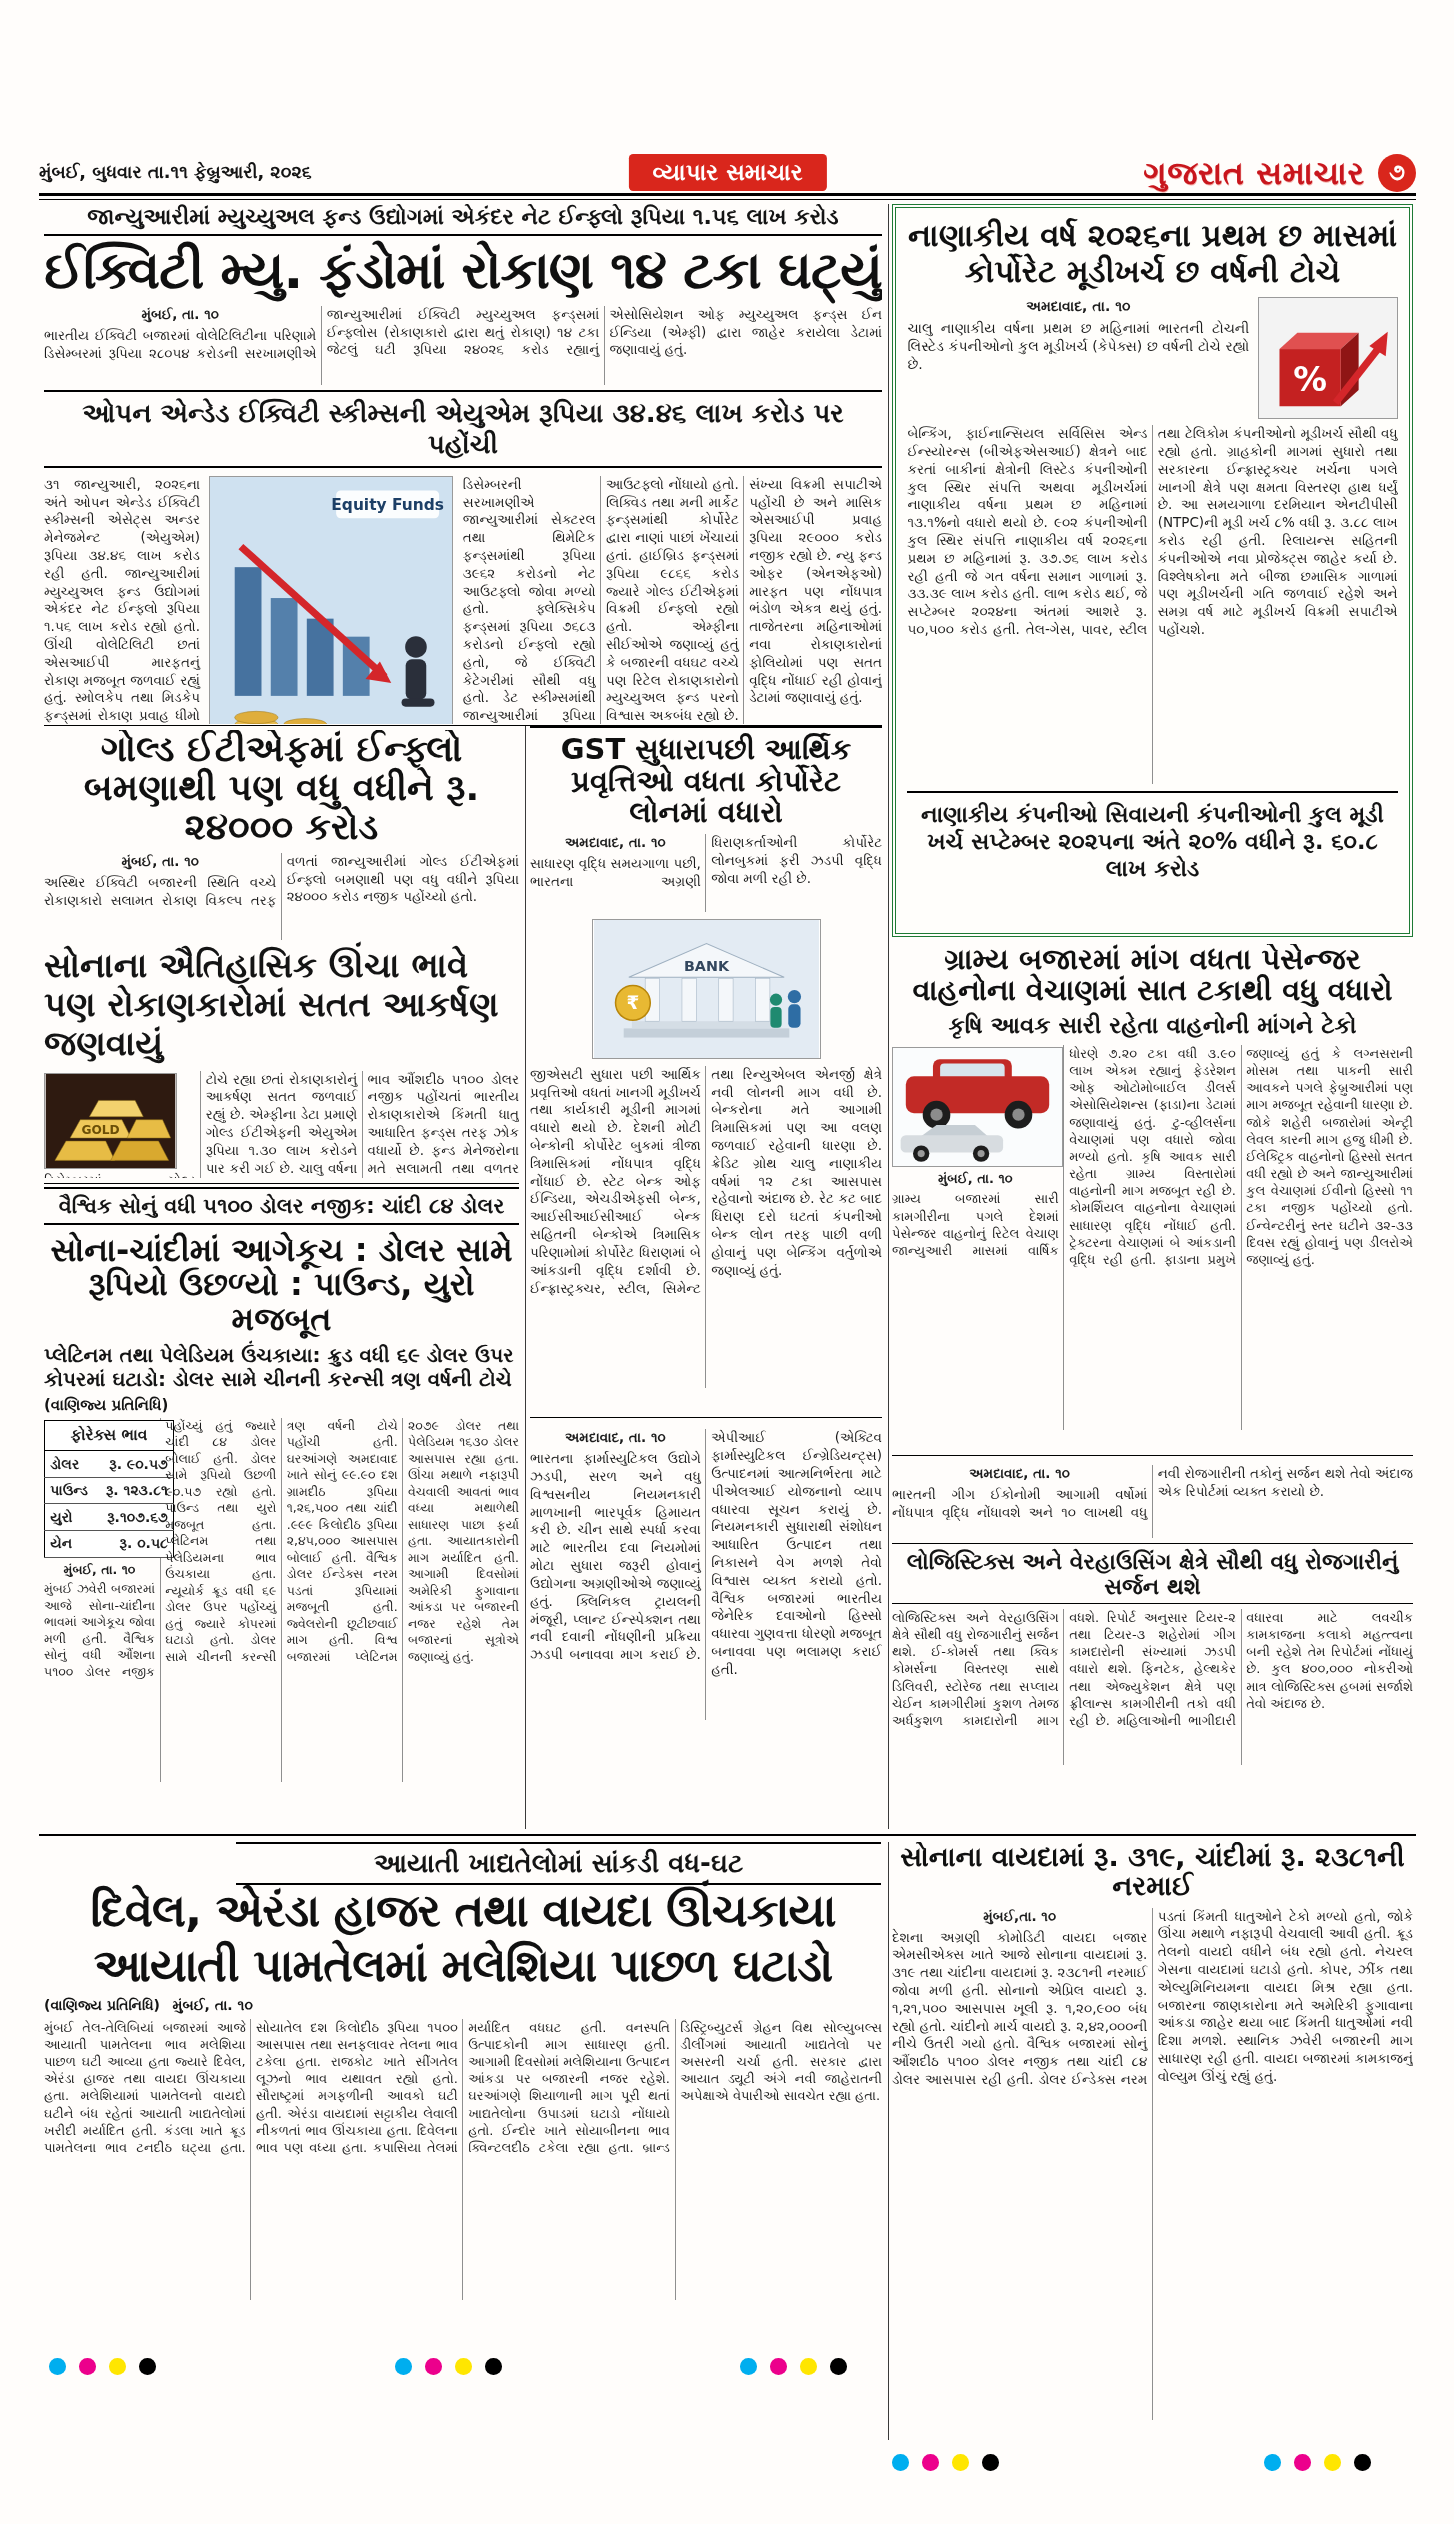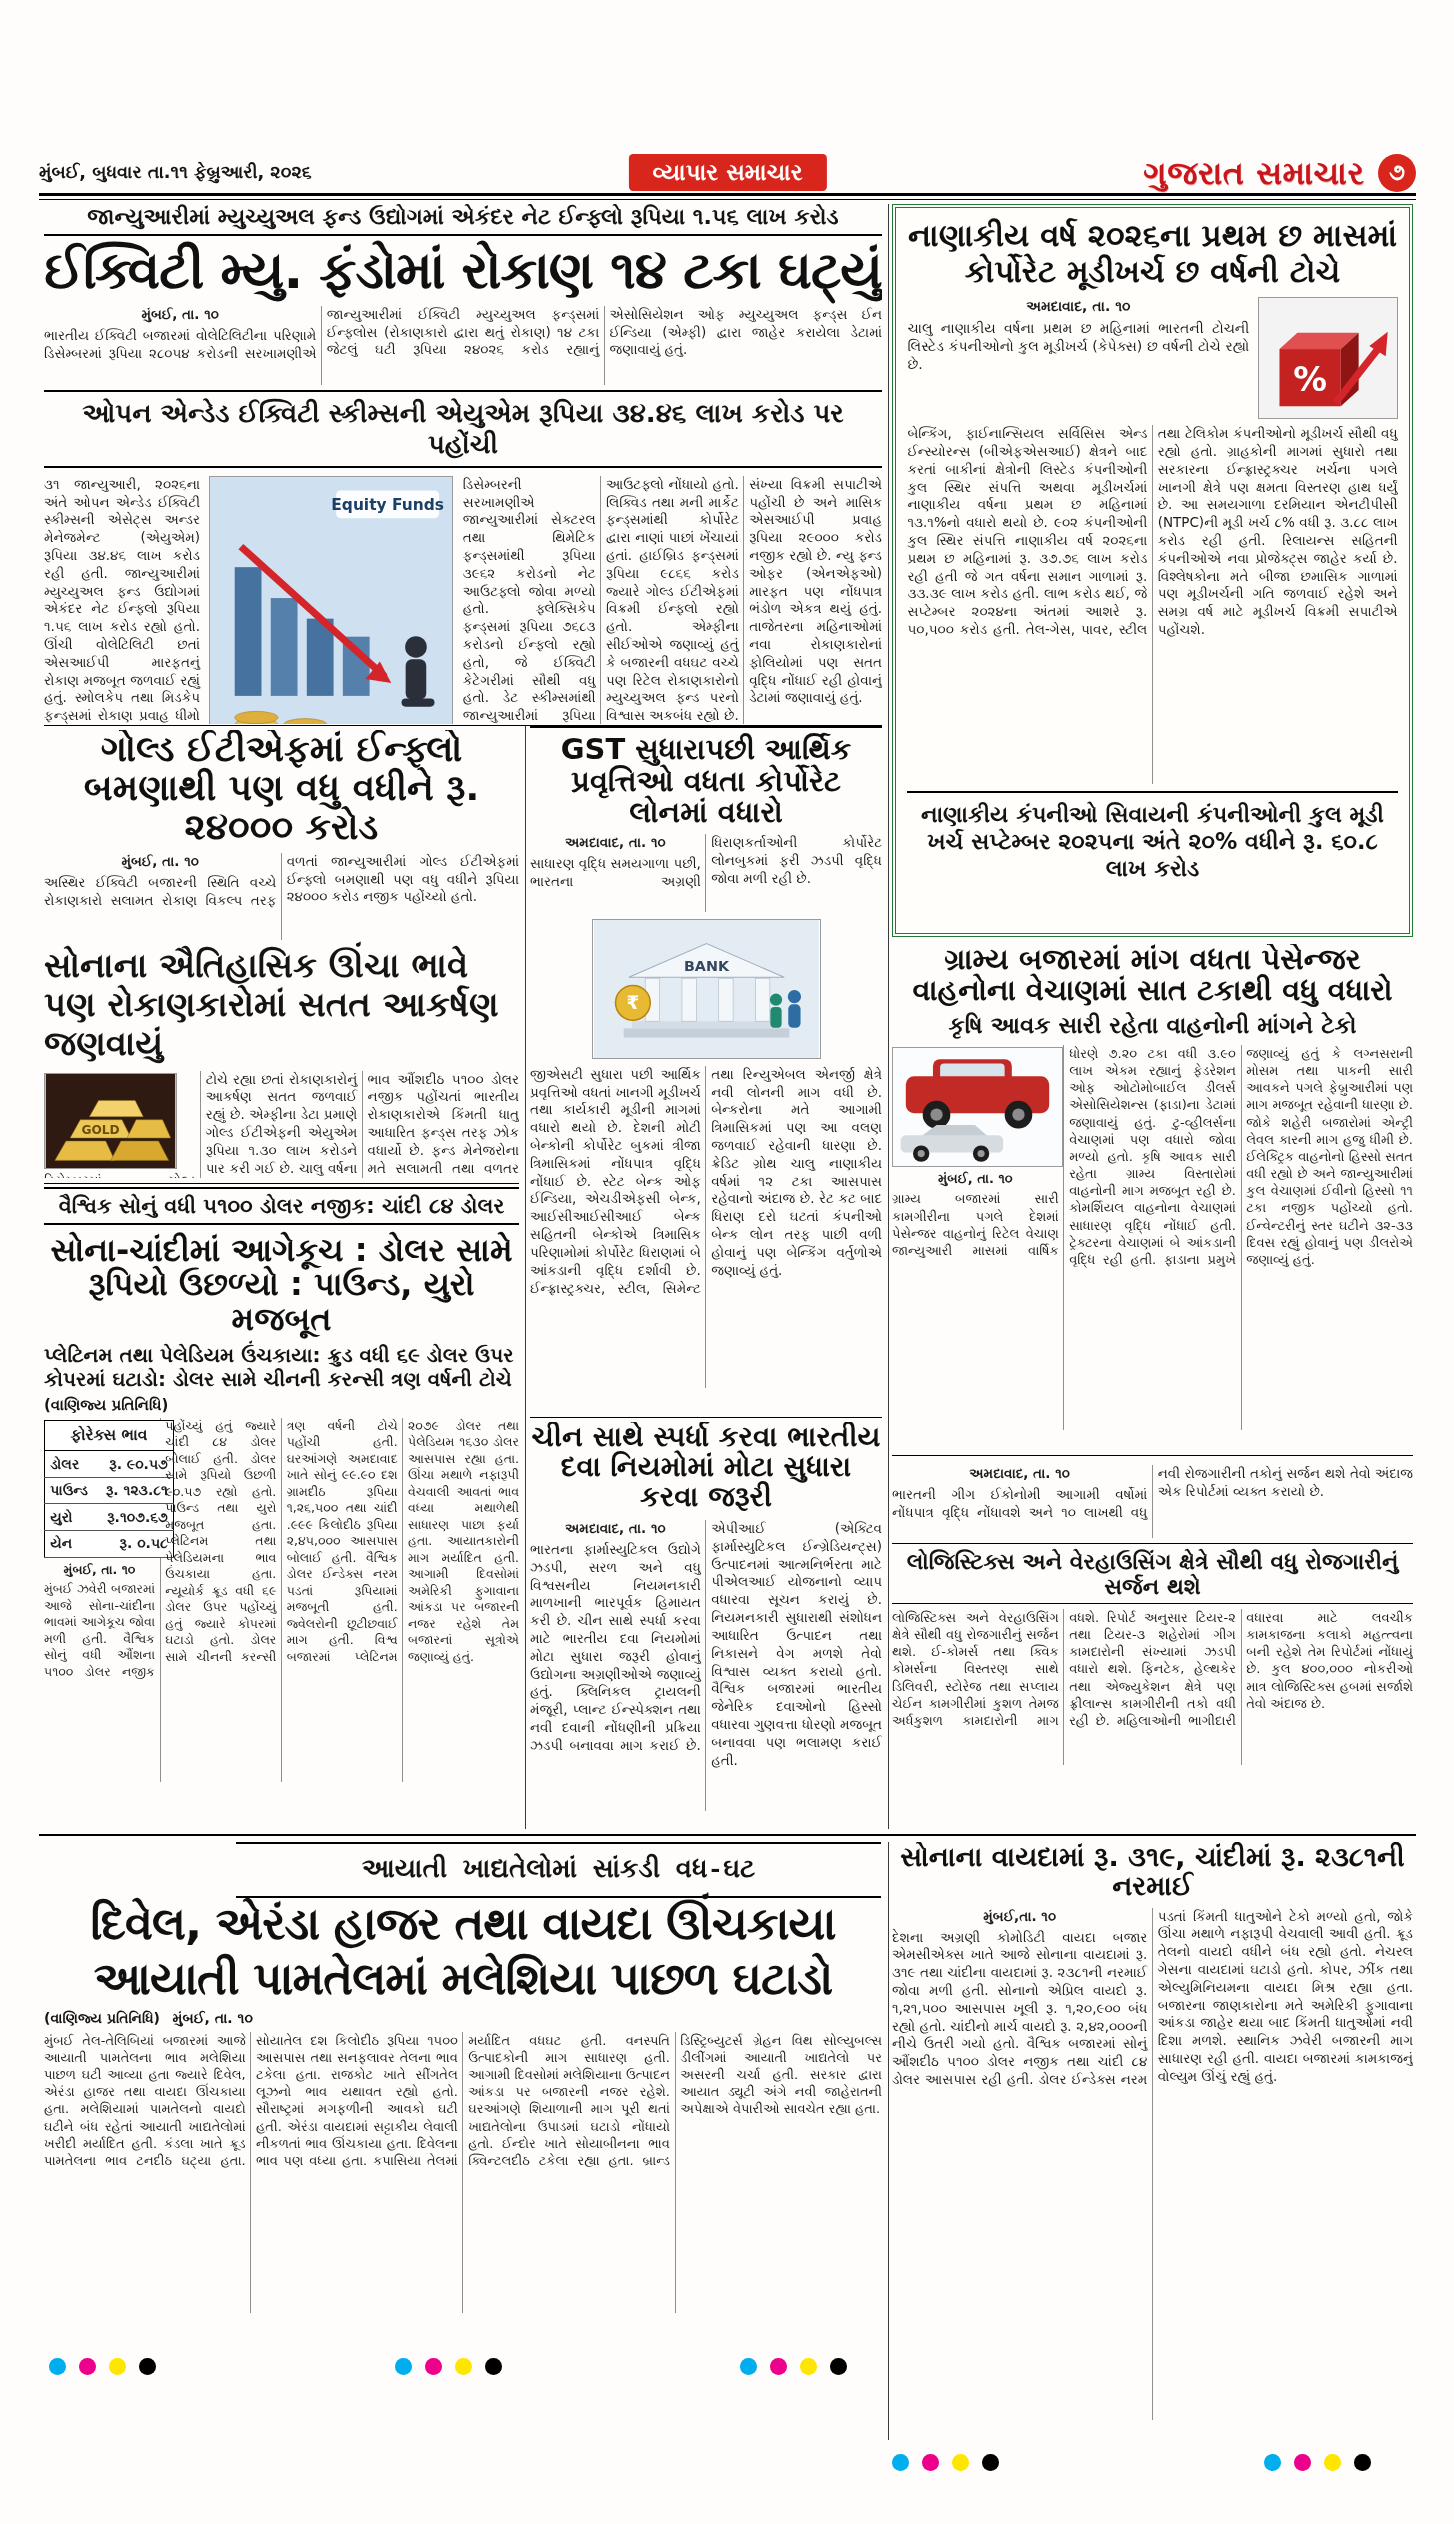--- a/index.html
+++ b/index.html
@@ -101,21 +101,21 @@
   
   #art-gig { left:892px; top:1460px; width:521px; height:370px; }
   #art-gig .headline { font-size:29px; text-align:center; }
   #art-gig .lead { margin-top:5.2px; height:73px; }
   #art-gig .subhead { margin-top:5.2px; border-top:1.6px solid #000; border-bottom:1.6px solid #000; padding:4.2px 0; font-size:22px; font-weight:bold; text-align:center; }
   #art-gig .gbody { margin-top:5.2px; height:156px; font-size:13px; }
 
   
   #bottom-rule { left:39px; top:1834px; width:1377px; border-top:2.6px solid #000; position:absolute; }
   #art-palm { left:44px; top:1842px; width:838px; height:507px; }
-  #art-palm .kicker { margin-left:192px; width:645px; border-top:2.1px solid #000; border-bottom:2.1px solid #000; padding:11px 0; font-size:26px;font-family:Liberation Mono, monospace; }
+  #art-palm .kicker { margin-left:192px; width:645px; border-top:2.1px solid #000; border-bottom:2.1px solid #000; padding:4px 0; font-size:26px; }
   #art-palm .headline { font-size:45px; margin-top:6.2px; letter-spacing:-1px; }
   #art-palm .h2 { margin-top:2.1px; }
   #art-palm .byrow { margin-top:6.2px; display:flex; gap:12.5px; font-size:14px; align-items:baseline; }
   #art-palm .intro { flex:1; text-align:justify; }
   #art-palm .gbody { margin-top:5.2px; height:281px; font-size:13px; }
 
   #art-gf { left:892px; top:1842px; width:521px; height:598px; }
   #art-gf .headline { font-size:27px; text-align:center; }
   #art-gf .gbody { margin-top:7.3px; height:512px; }
 
@@ -267,21 +267,20 @@
         <rect x="380" y="165" width="24" height="46" rx="9" fill="#2e6da4"></rect>
         <circle cx="356" cy="156" r="12" fill="#1f8a70"></circle>
         <rect x="345" y="170" width="22" height="41" rx="8" fill="#1f8a70"></rect>
       </g>
     </svg>
     <div class="gbody bodytxt cols2">જીએસટી સુધારા પછી આર્થિક પ્રવૃત્તિઓ વધતાં ખાનગી મૂડીખર્ચ તથા કાર્યકારી મૂડીની માગમાં વધારો થયો છે. દેશની મોટી બેન્કોની કોર્પોરેટ બુકમાં ત્રીજા ત્રિમાસિકમાં નોંધપાત્ર વૃદ્ધિ નોંધાઈ છે. સ્ટેટ બેન્ક ઓફ ઈન્ડિયા, એચડીએફસી બેન્ક, આઈસીઆઈસીઆઈ બેન્ક સહિતની બેન્કોએ ત્રિમાસિક પરિણામોમાં કોર્પોરેટ ધિરાણમાં બે આંકડાની વૃદ્ધિ દર્શાવી છે. ઈન્ફ્રાસ્ટ્રક્ચર, સ્ટીલ, સિમેન્ટ તથા રિન્યુએબલ એનર્જી ક્ષેત્રે નવી લોનની માગ વધી છે. બેન્કરોના મતે આગામી ત્રિમાસિકમાં પણ આ વલણ જળવાઈ રહેવાની ધારણા છે. ક્રેડિટ ગ્રોથ ચાલુ નાણાકીય વર્ષમાં ૧૨ ટકા આસપાસ રહેવાનો અંદાજ છે. રેટ કટ બાદ ધિરાણ દરો ઘટતાં કંપનીઓ બેન્ક લોન તરફ પાછી વળી હોવાનું પણ બેન્કિંગ વર્તુળોએ જણાવ્યું હતું.</div>
   </div>
   <div class="hrule" style="left:530px;top:1417px;width:352px;"></div>
 
   <div class="article" id="art-pharma">
-    <div class="headline">ચીન સાથે સ્પર્ધા કરવા ભારતીય દવા નિયમોમાં મોટા સુધારા કરવા જરૂરી</div>
     <div class="gbody bodytxt cols2">
       <span class="dl-line">અમદાવાદ, તા. ૧૦</span>
       <span>ભારતના ફાર્માસ્યુટિકલ ઉદ્યોગે ઝડપી, સરળ અને વધુ વિશ્વસનીય નિયમનકારી માળખાની ભારપૂર્વક હિમાયત કરી છે. ચીન સાથે સ્પર્ધા કરવા માટે ભારતીય દવા નિયમોમાં મોટા સુધારા જરૂરી હોવાનું ઉદ્યોગના અગ્રણીઓએ જણાવ્યું હતું. ક્લિનિકલ ટ્રાયલની મંજૂરી, પ્લાન્ટ ઈન્સ્પેક્શન તથા નવી દવાની નોંધણીની પ્રક્રિયા ઝડપી બનાવવા માગ કરાઈ છે. એપીઆઈ (એક્ટિવ ફાર્માસ્યુટિકલ ઈન્ગ્રેડિયન્ટ્સ) ઉત્પાદનમાં આત્મનિર્ભરતા માટે પીએલઆઈ યોજનાનો વ્યાપ વધારવા સૂચન કરાયું છે. નિયમનકારી સુધારાથી સંશોધન આધારિત ઉત્પાદન તથા નિકાસને વેગ મળશે તેવો વિશ્વાસ વ્યક્ત કરાયો હતો. વૈશ્વિક બજારમાં ભારતીય જેનેરિક દવાઓનો હિસ્સો વધારવા ગુણવત્તા ધોરણો મજબૂત બનાવવા પણ ભલામણ કરાઈ હતી.</span>
     </div>
   </div>
 
   <div class="article" id="art-capex">
     <div class="headline">નાણાકીય વર્ષ ૨૦૨૬ના પ્રથમ છ માસમાં કોર્પોરેટ મૂડીખર્ચ છ વર્ષની ટોચે</div>
     <div class="caprow">
       <div class="caplead bodytxt">

